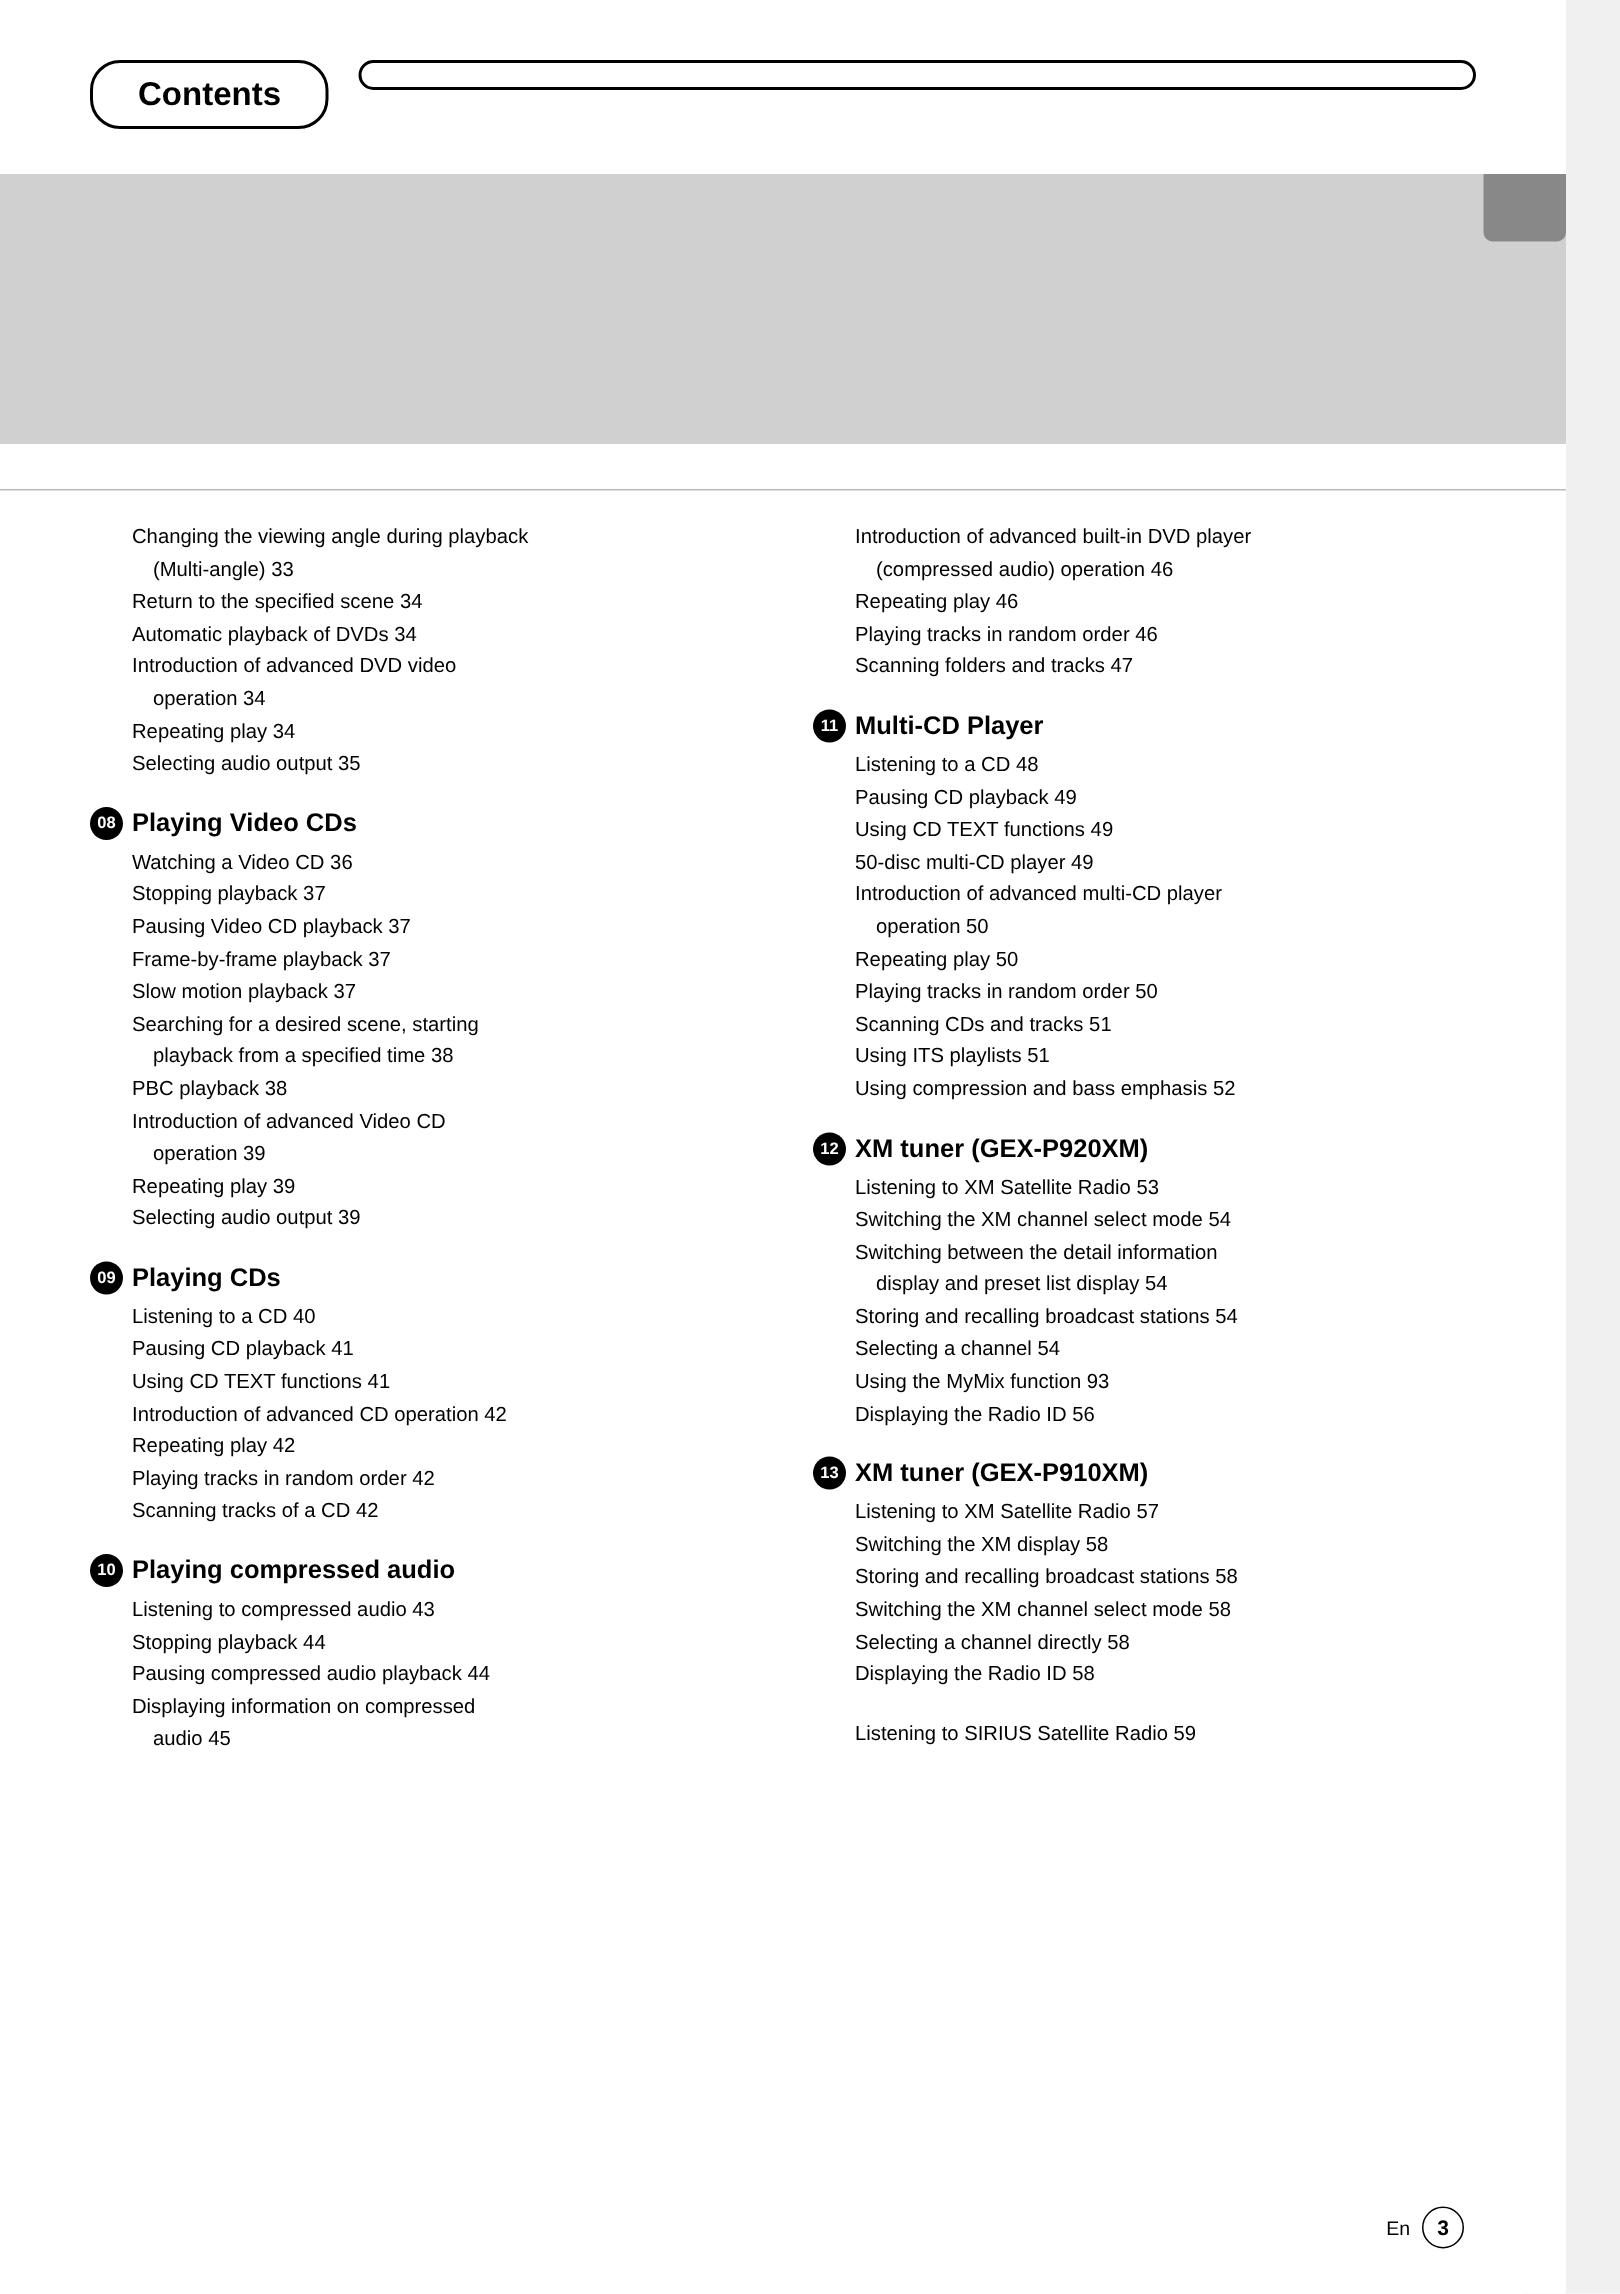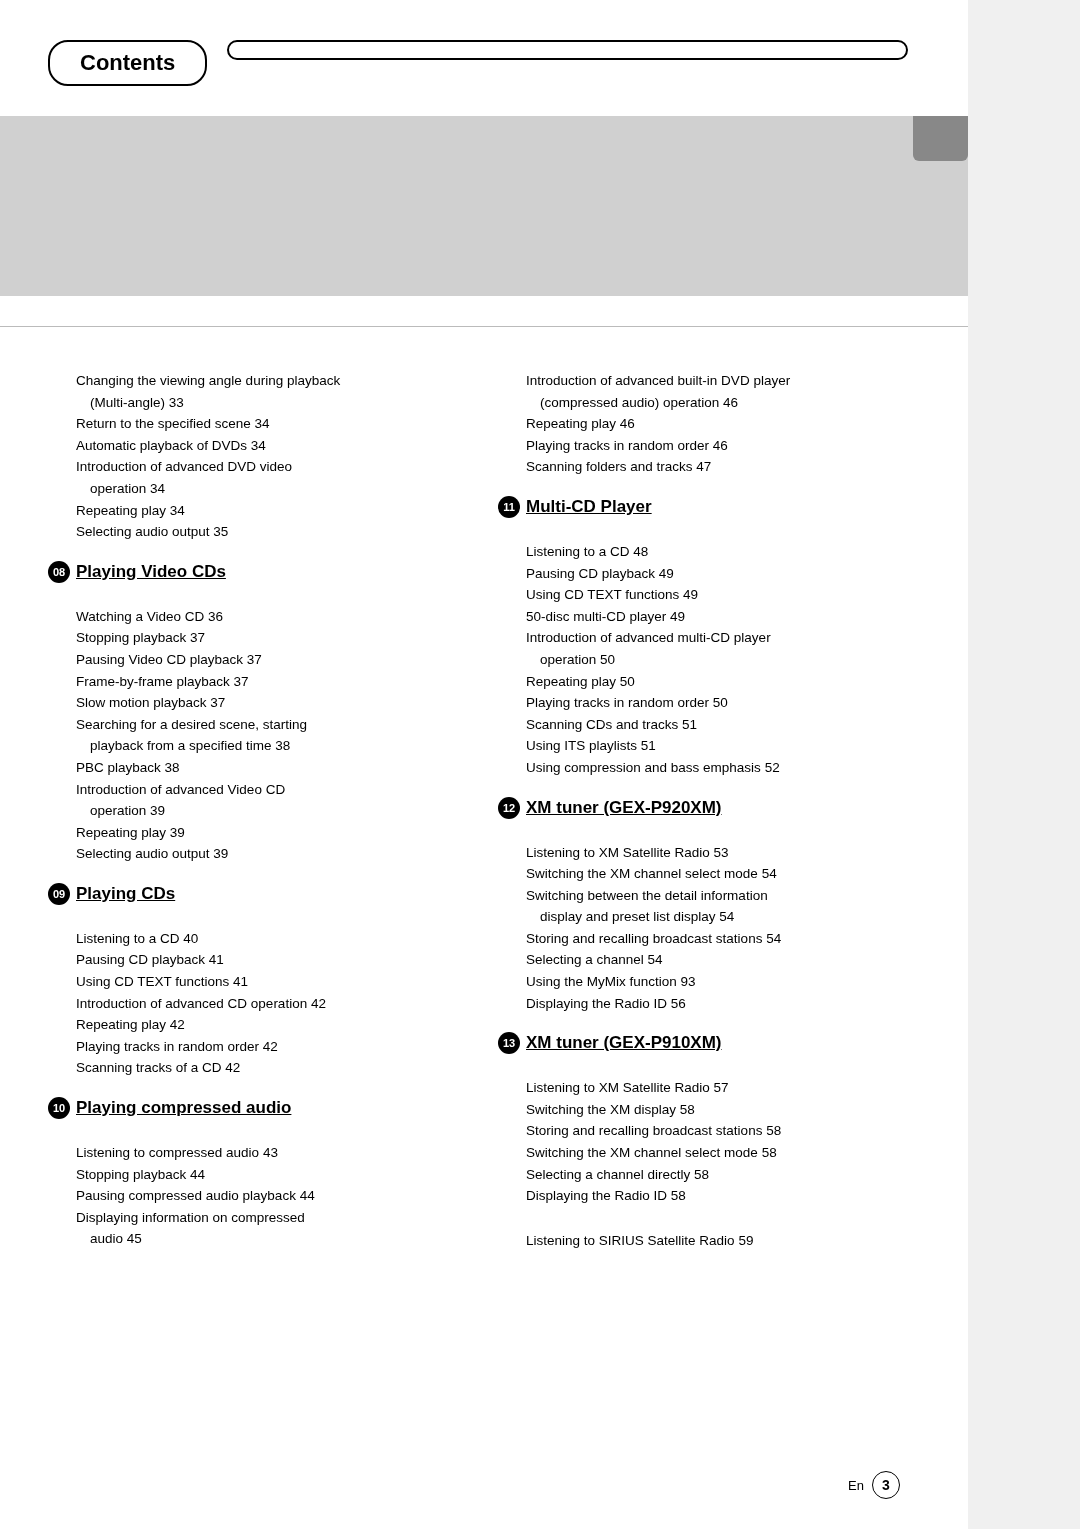--- a/index.html
+++ b/index.html
@@ -5,25 +5,25 @@
     * { margin: 0; padding: 0; box-sizing: border-box; }
     body {
       width: 1080px;
       min-height: 1529px;
       background: #f0f0f0;
       font-family: Arial, Helvetica, sans-serif;
       font-size: 14px;
       color: #000;
     }
     .page {
-      width: 968px;
+      width: 1044px;
       min-height: 1529px;
       background: #fff;
       position: relative;
-      padding: 40px 60px 60px 48px;
+      padding: 40px 60px 60px 60px;
     }
     
     .header {
       display: flex;
       align-items: flex-start;
       margin-bottom: 30px;
       gap: 20px;
     }
     .header-title-box {
       border: 2px solid #000;
@@ -65,42 +65,40 @@
       flex: 1;
     }
     .section {
       margin-bottom: 18px;
     }
     .section-header {
       display: flex;
       align-items: center;
       gap: 6px;
       margin-bottom: 4px;
-      text-decoration: underline;
     }
     .section-number {
       display: inline-flex;
       align-items: center;
       justify-content: center;
       width: 22px;
       height: 22px;
       background: #000;
       color: #fff;
       border-radius: 50%;
       font-size: 11px;
       font-weight: bold;
       flex-shrink: 0;
     }
     .section-title {
       font-weight: bold;
       font-size: 17px;
     }
     .entries {
       padding-left: 28px;
-      margin-top: 23px;
     }
     .entry-line {
       line-height: 1.6;
       font-size: 13.5px;
     }
     .entry-page {
       font-weight: normal;
     }
     .indent {
       padding-left: 14px;

